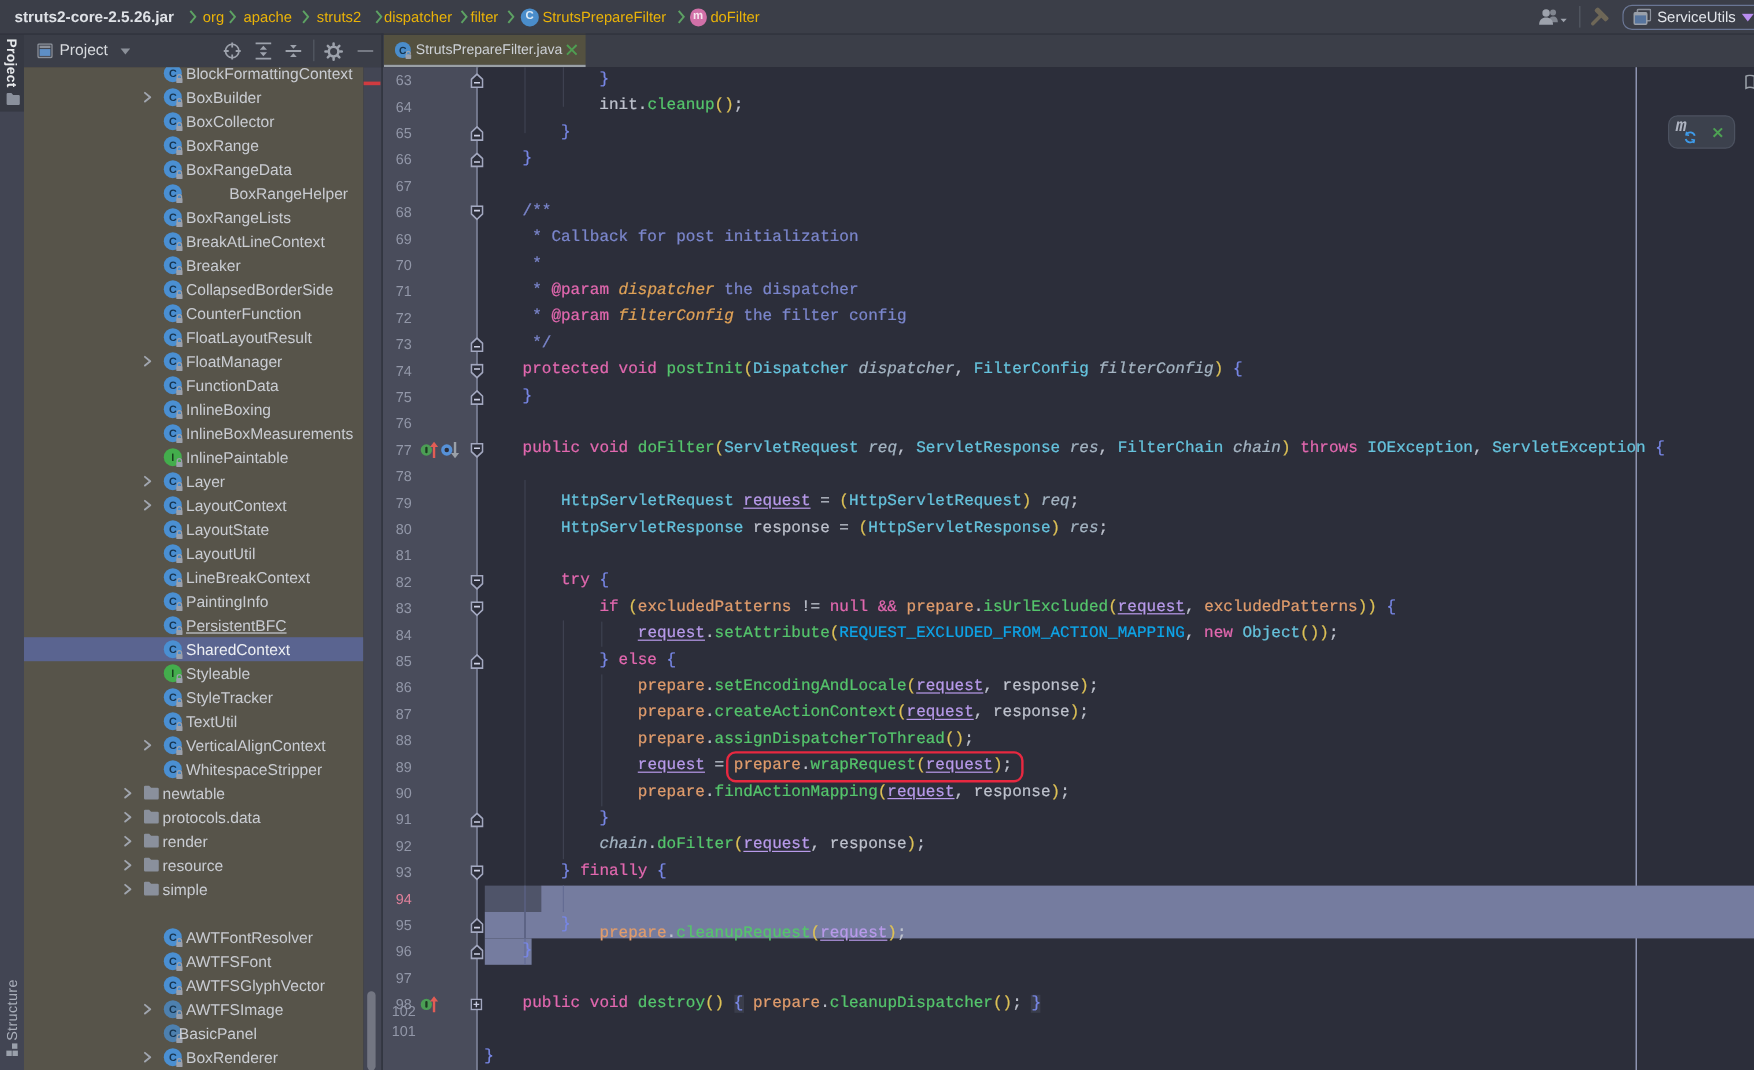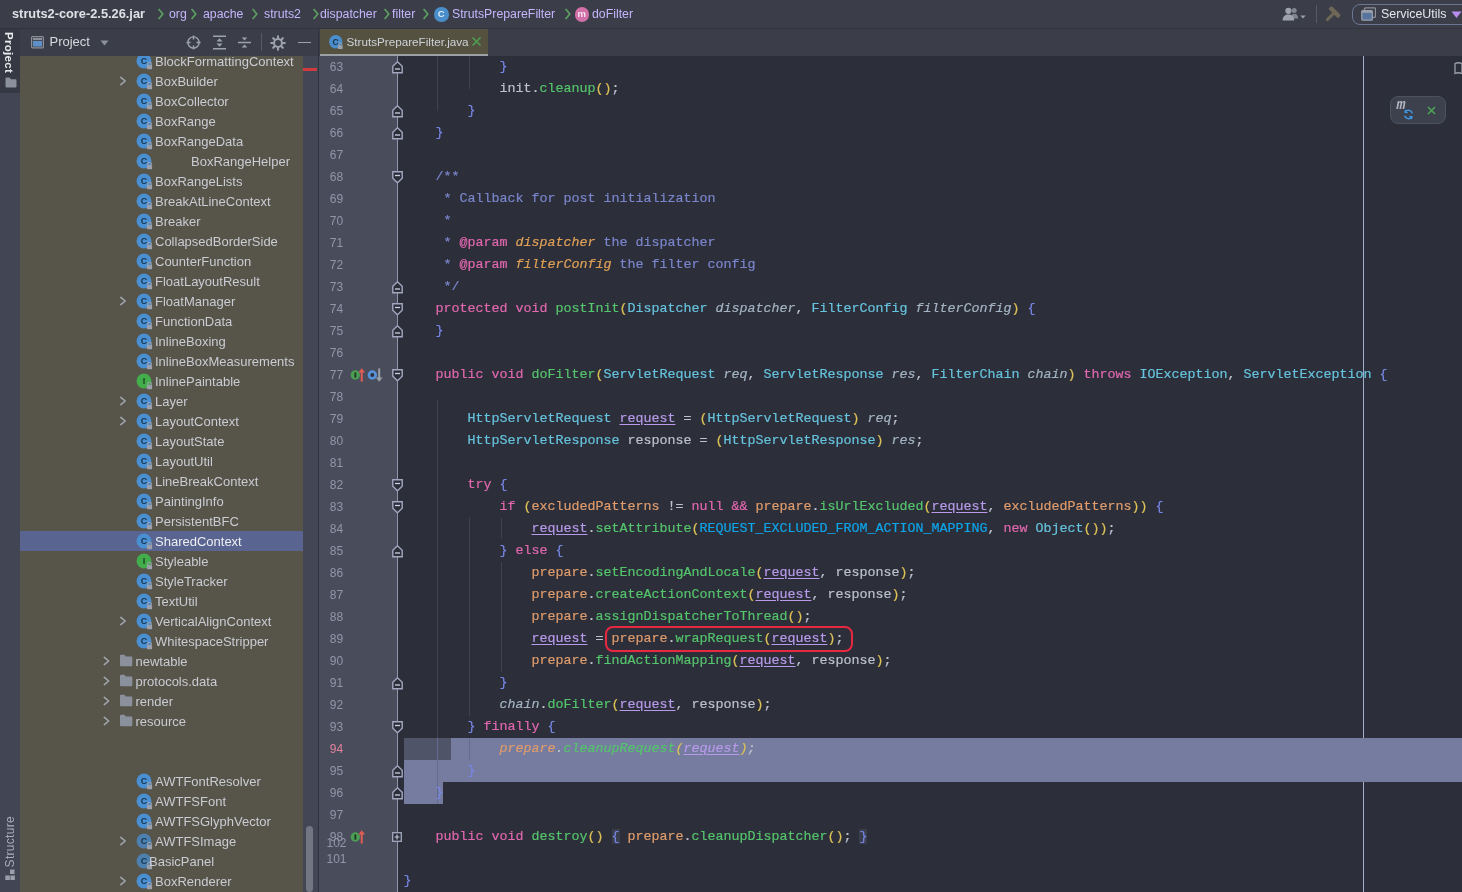--- a/index.html
+++ b/index.html
@@ -1,21 +1,21 @@
 <!DOCTYPE html>
 <html><head>
 <meta charset="utf-8">
 <style>
   * { margin:0; padding:0; box-sizing:border-box; }
   html,body { width:1462px; height:892px; overflow:hidden; }
   body { background:#2c2e3a; font-family:"Liberation Sans",sans-serif; position:relative; }
   .abs { position:absolute; }
   
   #topbar { left:0; top:0; width:1462px; height:28px; background:#3b3e48; }
-  .bc { position:absolute; top:0; height:28px; line-height:28px; font-size:12.3px; color:#c4b5fd; white-space:pre; }
+  .bc { position:absolute; top:0; height:28px; line-height:28px; font-size:12.3px; color:#eab308; white-space:pre; }
   .bc.bold { font-weight:bold; color:#dee1e6; font-size:12.8px; }
   .chev { position:absolute; top:8px; width:7px; height:12px; }
   
   #stripe { left:0; top:28px; width:20px; height:864px; background:#424553; }
   #stripeActive { left:0; top:28px; width:20px; height:65px; background:#363943; }
   .vtext { position:absolute; writing-mode:vertical-rl; font-size:12px; letter-spacing:0.3px; }
   
   #phead { left:20px; top:28px; width:298px; height:28px; background:#3b3e48; }
   #tree { left:20px; top:56px; width:282.5px; height:836px; background:#57544a; overflow:hidden; }
   #scrollstrip { left:302.5px; top:56px; width:15px; height:836px; background:#434654; }
@@ -416,21 +416,21 @@
     </div>
   <div class="trow" style="top:455.3px;">
       <svg style="position:absolute;left:0;top:0;" width="160" height="20" viewBox="0 0 160 20">
         <circle cx="124.0" cy="10" r="7.5" fill="#4a8fd2"></circle>
         <text x="124.0" y="13.4" text-anchor="middle" font-family="Liberation Sans" font-size="9" font-weight="bold" fill="#16344f">C</text>
         <g transform="translate(126.5,11)">
           <path d="M1.2 3 L1.2 2 A1.8 1.8 0 0 1 4.8 2 L4.8 3" fill="none" stroke="#9ba0ab" stroke-width="1.1"></path>
           <rect x="0.4" y="3" width="5.2" height="4.2" rx="0.7" fill="#9ba0ab"></rect>
         </g>
       </svg>
-      <span class="lbl" style="left:135px;">PersistentBFC</span>
+      <span class="lbl" style="left:135px;text-decoration:underline;">PersistentBFC</span>
     </div>
   <div class="trow sel" style="top:475.3px;">
       <svg style="position:absolute;left:0;top:0;" width="160" height="20" viewBox="0 0 160 20">
         <circle cx="124.0" cy="10" r="7.5" fill="#4a8fd2"></circle>
         <text x="124.0" y="13.4" text-anchor="middle" font-family="Liberation Sans" font-size="9" font-weight="bold" fill="#16344f">C</text>
         <g transform="translate(126.5,11)">
           <path d="M1.2 3 L1.2 2 A1.8 1.8 0 0 1 4.8 2 L4.8 3" fill="none" stroke="#9ba0ab" stroke-width="1.1"></path>
           <rect x="0.4" y="3" width="5.2" height="4.2" rx="0.7" fill="#9ba0ab"></rect>
         </g>
       </svg>
@@ -520,20 +520,29 @@
       <span class="lbl" style="left:115.5px;">render</span>
     </div>
   <div class="trow folder" style="top:655.3px;">
       <svg style="position:absolute;left:0;top:0;" width="160" height="20" viewBox="0 0 160 20">
         <path d="M84.3 6.4 L88.7 10 L84.3 13.6" fill="none" stroke="#a0a5ae" stroke-width="1.6" stroke-linecap="round" stroke-linejoin="round"></path>
         <g transform="translate(99.5,3.2)">
           <path d="M0.5 1.5 Q0.5 0.5 1.5 0.5 L4.8 0.5 L6.4 2.3 L11.8 2.3 Q12.8 2.3 12.8 3.3 L12.8 11 Q12.8 12 11.8 12 L1.5 12 Q0.5 12 0.5 11 Z" fill="#8a909c"></path>
         </g>
       </svg>
       <span class="lbl" style="left:115.5px;">resource</span>
+    </div>
+  <div class="trow folder" style="top:675.3px;">
+      <svg style="position:absolute;left:0;top:0;" width="160" height="20" viewBox="0 0 160 20">
+        <path d="M84.3 6.4 L88.7 10 L84.3 13.6" fill="none" stroke="#a0a5ae" stroke-width="1.6" stroke-linecap="round" stroke-linejoin="round"></path>
+        <g transform="translate(99.5,3.2)">
+          <path d="M0.5 1.5 Q0.5 0.5 1.5 0.5 L4.8 0.5 L6.4 2.3 L11.8 2.3 Q12.8 2.3 12.8 3.3 L12.8 11 Q12.8 12 11.8 12 L1.5 12 Q0.5 12 0.5 11 Z" fill="#8a909c"></path>
+        </g>
+      </svg>
+      <span class="lbl" style="left:115.5px;">simple</span>
     </div>
   <div class="trow" style="top:715.3px;">
       <svg style="position:absolute;left:0;top:0;" width="160" height="20" viewBox="0 0 160 20">
         <circle cx="124.0" cy="10" r="7.5" fill="#4a8fd2"></circle>
         <text x="124.0" y="13.4" text-anchor="middle" font-family="Liberation Sans" font-size="9" font-weight="bold" fill="#16344f">C</text>
         <g transform="translate(126.5,11)">
           <path d="M1.2 3 L1.2 2 A1.8 1.8 0 0 1 4.8 2 L4.8 3" fill="none" stroke="#9ba0ab" stroke-width="1.1"></path>
           <rect x="0.4" y="3" width="5.2" height="4.2" rx="0.7" fill="#9ba0ab"></rect>
         </g>
       </svg>
@@ -778,21 +787,21 @@
 <div class="cl" style="top:518px;">                <span class="lv">request</span>.<span class="m">setAttribute</span><span class="p">(</span><span class="cst">REQUEST_EXCLUDED_FROM_ACTION_MAPPING</span>, <span class="k">new</span> <span class="ty">Object</span><span class="p">())</span>;</div>
 <div class="cl" style="top:540px;">            <span class="b">}</span> <span class="k">else</span> <span class="b">{</span></div>
 <div class="cl" style="top:562px;">                <span class="f">prepare</span>.<span class="m">setEncodingAndLocale</span><span class="p">(</span><span class="lv">request</span>, response<span class="p">)</span>;</div>
 <div class="cl" style="top:584px;">                <span class="f">prepare</span>.<span class="m">createActionContext</span><span class="p">(</span><span class="lv">request</span>, response<span class="p">)</span>;</div>
 <div class="cl" style="top:606px;">                <span class="f">prepare</span>.<span class="m">assignDispatcherToThread</span><span class="p">()</span>;</div>
 <div class="cl" style="top:628px;">                <span class="lv">request</span> = <span class="f">prepare</span>.<span class="m">wrapRequest</span><span class="p">(</span><span class="lv">request</span><span class="p">)</span>;</div>
 <div class="cl" style="top:650px;">                <span class="f">prepare</span>.<span class="m">findActionMapping</span><span class="p">(</span><span class="lv">request</span>, response<span class="p">)</span>;</div>
 <div class="cl" style="top:672px;">            <span class="b">}</span></div>
 <div class="cl" style="top:694px;">            <span class="pr">chain</span>.<span class="m">doFilter</span><span class="p">(</span><span class="lv">request</span>, response<span class="p">)</span>;</div>
 <div class="cl" style="top:716px;">        <span class="b">}</span> <span class="k">finally</span> <span class="b">{</span></div>
-<div class="cl" style="top:738px;font-style:italic;">            <span class="f">prepare</span>.<span class="m">cleanupRequest</span><span class="p">(</span><span class="lv">request</span><span class="p">)</span>;</div>
+<div class="cl" style="top:768px;">            <span class="f">prepare</span>.<span class="m">cleanupRequest</span><span class="p">(</span><span class="lv">request</span><span class="p">)</span>;</div>
 <div class="cl" style="top:760px;">        <span class="b">}</span></div>
 <div class="cl" style="top:782px;">    <span class="b">}</span></div>
 <div class="cl" style="top:826px;">    <span class="k">public</span> <span class="k">void</span> <span class="m">destroy</span><span class="p">()</span> <span class="b" style="background:#3a3d4b;">{</span> <span class="f">prepare</span>.<span class="m">cleanupDispatcher</span><span class="p">()</span>; <span class="b" style="background:#3a3d4b;">}</span></div>
 <div class="cl" style="top:870px;"><span class="b">}</span></div>
 
 <div class="abs" style="left:1390px;top:95.5px;width:56px;height:28.5px;background:#3c414d;border:1px solid #4c5260;border-radius:8px;"></div>
 <div class="abs" style="left:1396.5px;top:97px;font-family:'Liberation Mono',monospace;font-style:italic;font-weight:bold;font-size:15px;color:#b0b5c2;">m</div>
 <svg class="abs" style="left:1402.5px;top:108.5px;" width="11" height="11" viewBox="0 0 11 11">
   <path d="M9.3 4.2 A4 4 0 0 0 2.2 3.0" fill="none" stroke="#3e9ae8" stroke-width="1.5"></path>
   <path d="M2.6 0.8 L2.1 3.3 L4.6 3.7" fill="none" stroke="#3e9ae8" stroke-width="1.3"></path>

